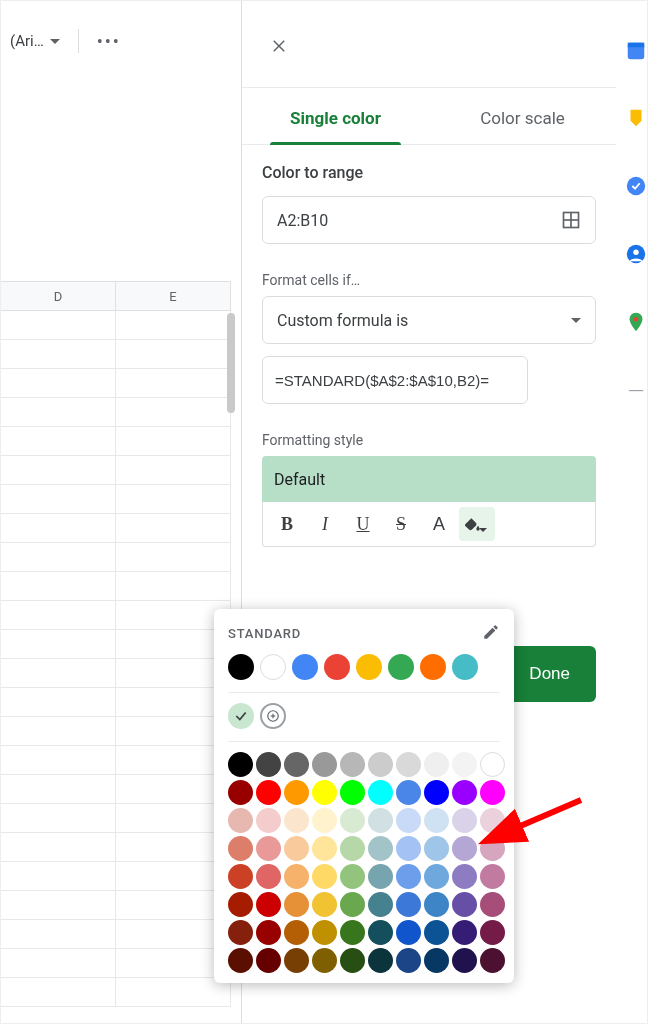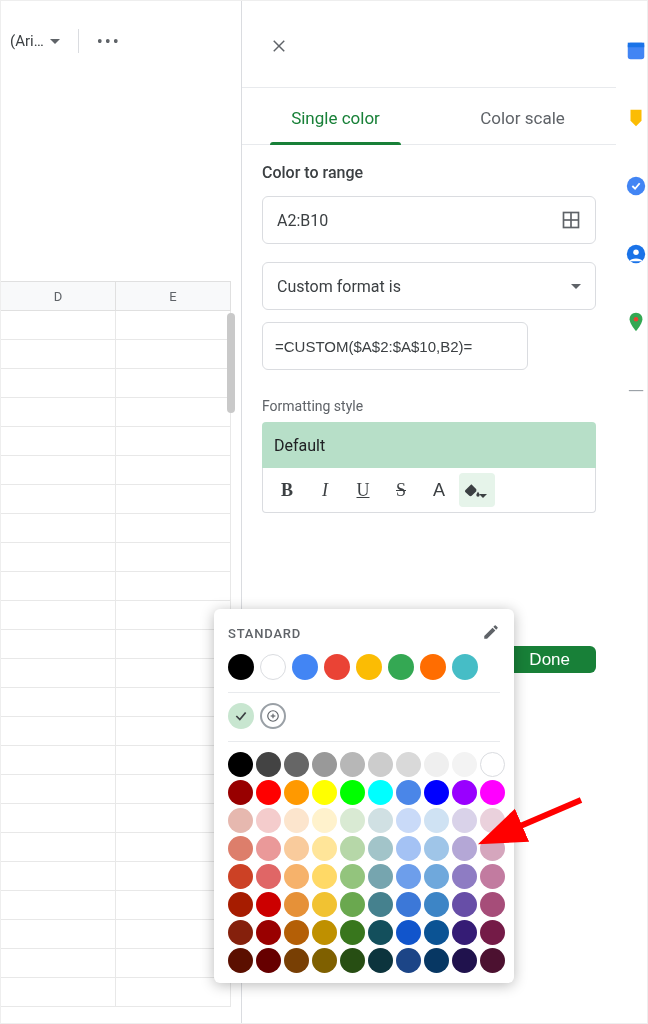--- a/index.html
+++ b/index.html
@@ -24,21 +24,21 @@
 
   
   .panel { position:absolute; left:240px; top:0; width:375px; height:1024px; border-left:1px solid #dadce0; background:#fff; box-sizing:border-box;}
   .panel-header { display:flex; align-items:center; justify-content:space-between; padding:30px 22px 22px 22px; border-bottom:1px solid #e8eaed;}
   .panel-header h1 { margin:0; font-size:21px; font-weight:500; color:#202124;}
   .close-x { color:#5f6368; font-size:18px; cursor:pointer; padding:6px;}
   .close-x svg{width:18px;height:18px;}
 
   .tabs { display:flex; border-bottom:1px solid #e8eaed;}
   .tab { flex:1; text-align:center; padding:20px 0 16px; font-size:17px; color:#5f6368; cursor:pointer;}
-  .tab.active { color:#188038; font-weight:400; position:relative;}
+  .tab.active { color:#188038; font-weight:700; position:relative;}
   .tab.active::after{content:"";position:absolute;left:28px;right:28px;bottom:-1px;height:3px;background:#188038;border-radius:3px 3px 0 0;}
 
   .section { padding:18px 20px 0 20px;}
   .section-title { font-size:16px; font-weight:500; color:#3c4043; margin-bottom:14px;}
   .sub-label { font-size:14px; color:#5f6368; margin:10px 0 8px;}
 
   .range-row { display:flex; gap:8px;}
   .input-box { flex:1; height:46px; border:1px solid #dadce0; border-radius:6px; display:flex; align-items:center; padding:0 14px; font-size:16px; color:#3c4043; justify-content:space-between;}
   .grid-icn { width:20px;height:20px; color:#5f6368;}
   .grid-icn svg{width:20px;height:20px;}
@@ -47,21 +47,21 @@
   .select-box .tri { width:0;height:0;border-left:5px solid transparent;border-right:5px solid transparent;border-top:5px solid #5f6368;}
 
   .formula-box { margin-top:12px; height:46px; width:240px; border:1px solid #dadce0; border-radius:6px; display:flex; align-items:center; padding:0 12px; font-size:15px; color:#3c4043; font-family:Arial,sans-serif;}
 
   .style-preview { height:46px; background:#b7dfc8; border-radius:4px 4px 0 0; display:flex; align-items:center; padding:0 12px; font-size:16px; color:#202124;}
   .style-toolbar { height:44px; border:1px solid #dadce0; border-top:none; border-radius:0 0 4px 4px; display:flex; align-items:center; gap:2px; padding:0 6px;}
   .tbtn { width:36px;height:34px; display:flex;align-items:center;justify-content:center;border-radius:4px;color:#3c4043; cursor:pointer; font-family:"Times New Roman",serif; font-size:18px;}
   .tbtn.fill { background:#e6f4ea;}
   .tbtn svg{width:20px;height:20px;}
 
-  .done-btn { position:absolute; right:20px; top:645px; height:27px; padding:0 26px; background:#188038; color:#fff; border:none; border-radius:6px; font-size:17px; font-weight:500; cursor:pointer;}
+  .done-btn { position:absolute; right:20px; top:645px; height:56px; padding:0 26px; background:#188038; color:#fff; border:none; border-radius:6px; font-size:17px; font-weight:500; cursor:pointer;}
 
   
   .picker { position:absolute; left:213px; top:608px; width:300px; background:#fff; border-radius:6px; box-shadow:0 2px 14px rgba(0,0,0,.28); padding:14px 14px 10px; box-sizing:border-box;}
   .picker .hdr { display:flex; justify-content:space-between; align-items:center; font-size:13px; letter-spacing:.8px; color:#5f6368; font-weight:500;}
   .picker .hdr svg{width:18px;height:18px;color:#5f6368;}
   .picker .row { display:flex; gap:6px; margin:10px 0 12px;}
   .sw { width:26px;height:26px;border-radius:50%; box-sizing:border-box; cursor:pointer;}
   .sw.sm { width:25px;height:25px; border-radius:50%;}
   .sw.ring { border:1px solid #dadce0;}
   .sw.check { background:#c8e6d0; display:flex;align-items:center;justify-content:center;color:#3c4043;}
@@ -227,26 +227,27 @@
                 <rect x="3" y="3" width="18" height="18"></rect>
                 <line x1="3" y1="12" x2="21" y2="12"></line>
                 <line x1="12" y1="3" x2="12" y2="21"></line>
               </svg>
         </span>
       </div>
     </div>
   </div>
 
   <div class="section">
+    <div class="sub-label">Format cells if…</div>
     <div class="select-box">
-      <span>Custom format is</span>
+      <span>Custom formula is</span>
       <span class="tri"></span>
     </div>
     <div class="formula-box">
-      <span>=CUSTOM($A$2:$A$10,B2)=</span>
+      <span>=STANDARD($A$2:$A$10,B2)=</span>
     </div>
   </div>
 
   <div class="section">
     <div class="sub-label">Formatting style</div>
     <div class="style-preview">
       <span>Default</span>
     </div>
     <div class="style-toolbar">
       <div class="tbtn">

